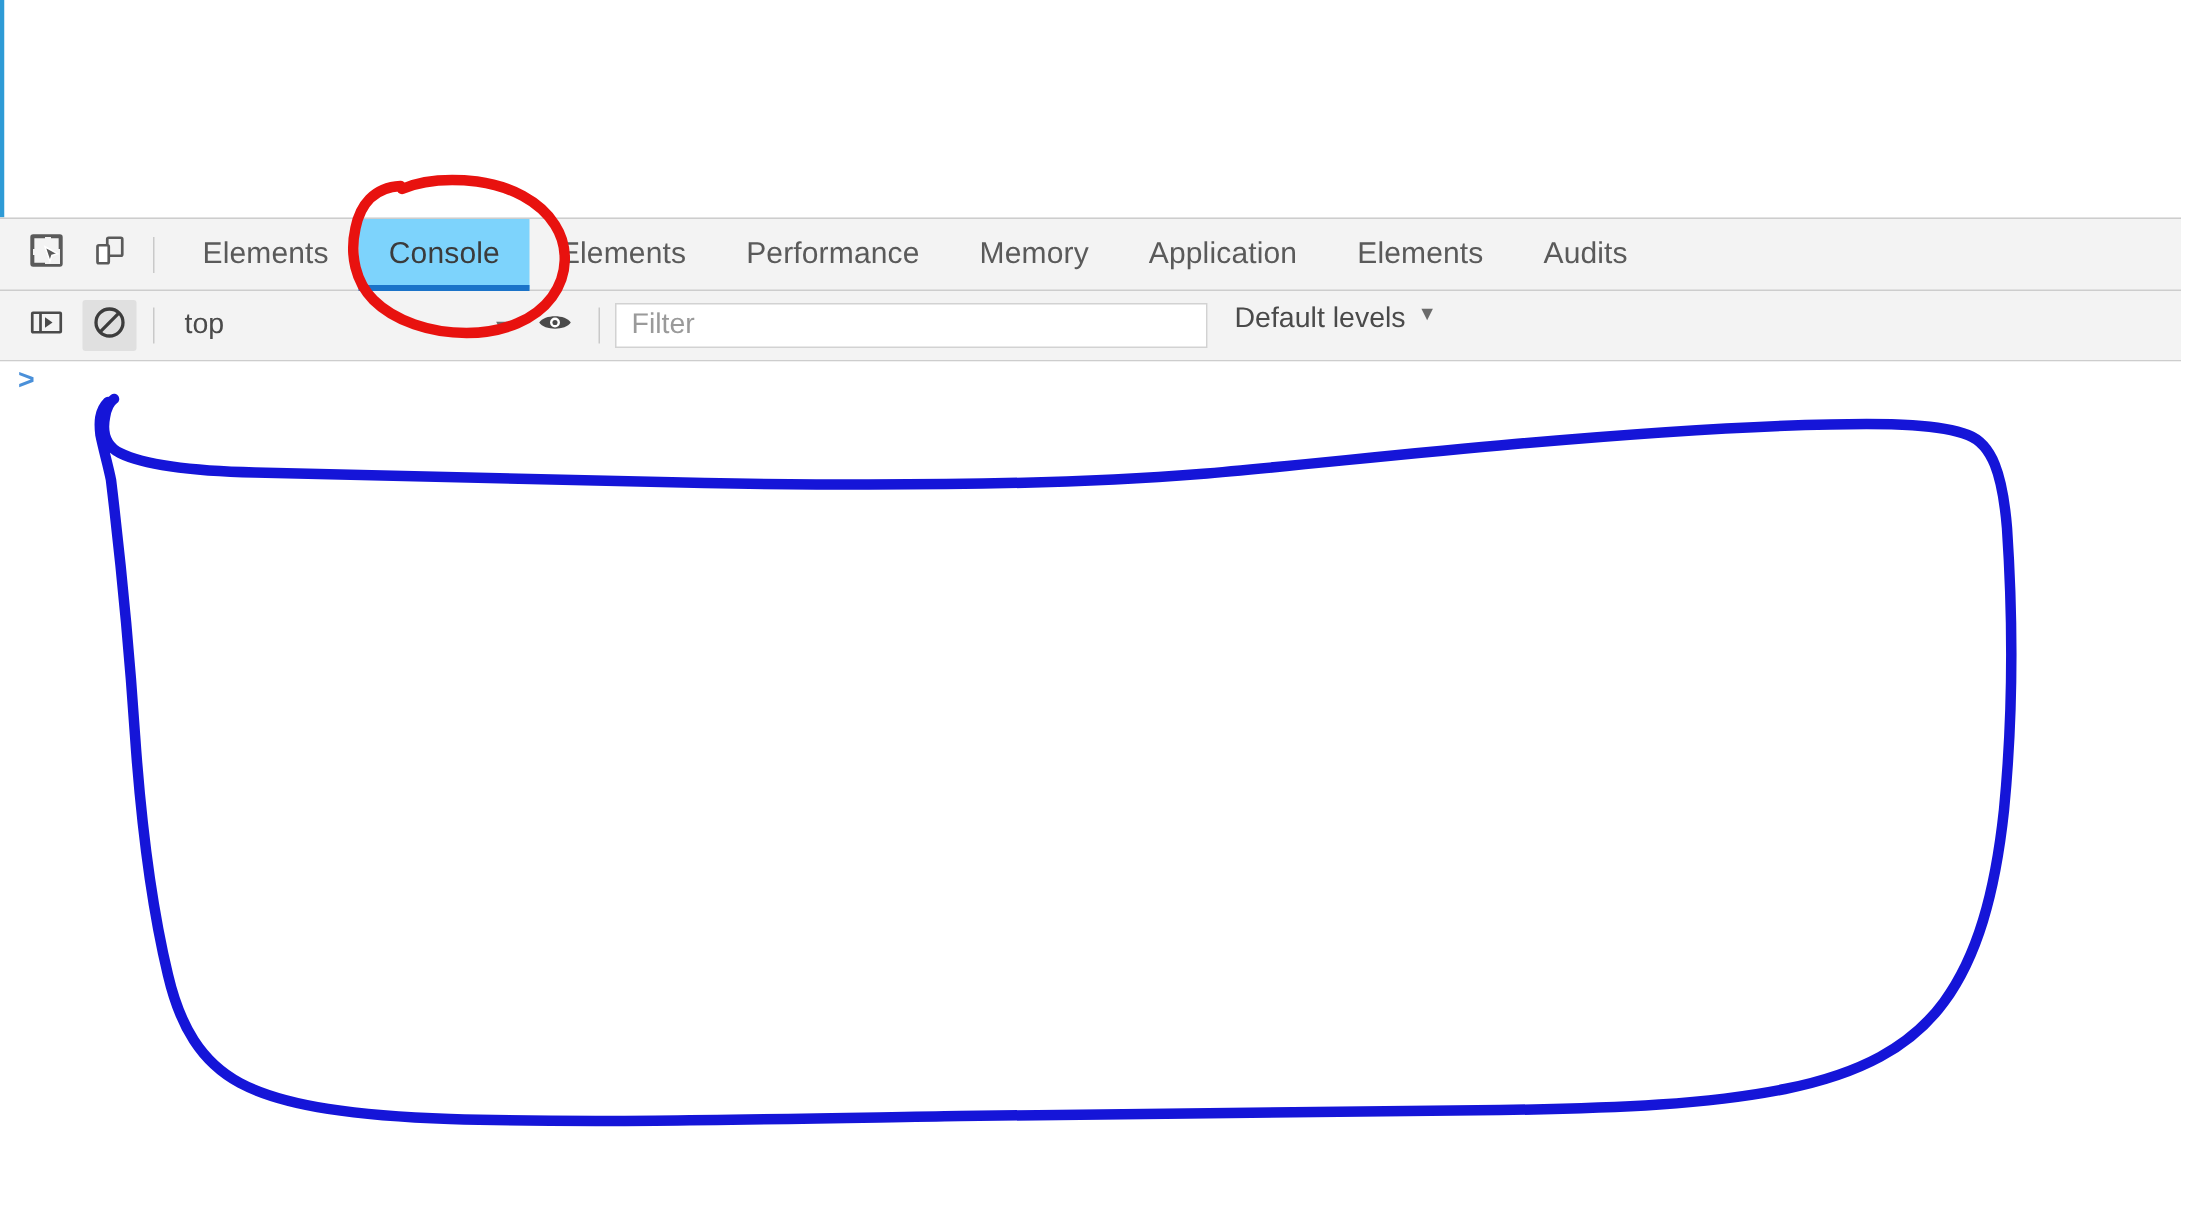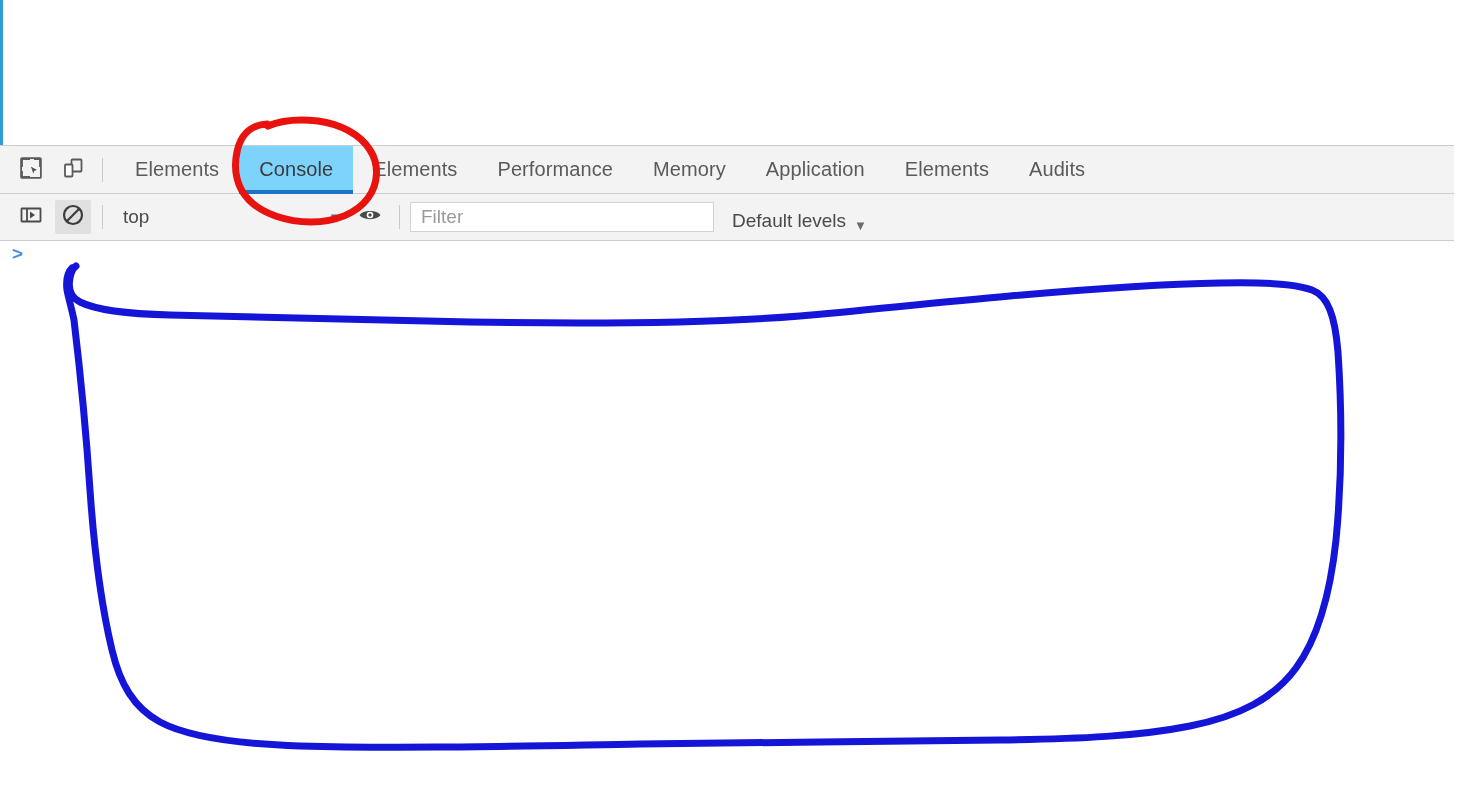--- a/index.html
+++ b/index.html
@@ -135,35 +135,35 @@
     font-size: 19px;
     color: #4a4a4a;
     box-sizing: border-box;
   }
   .caret {
     font-size: 13px;
     color: #6b6b6b;
     line-height: 1;
   }
   .filter-input {
-    width: 304px;
+    width: 395px;
     height: 30px;
     background: #ffffff;
     border: 1px solid #d2d2d2;
     box-sizing: border-box;
     display: flex;
     align-items: center;
     padding-left: 10px;
     font-size: 19px;
     color: #9a9a9a;
     margin-left: 2px;
   }
   .levels-select {
     display: flex;
-    align-items: flex-end;
+    align-items: flex-start;
     gap: 8px;
     font-size: 19px;
     color: #4a4a4a;
     margin-left: 12px;
     padding: 0 6px;
     height: 30px;
   }
 
   
   .console-body {

